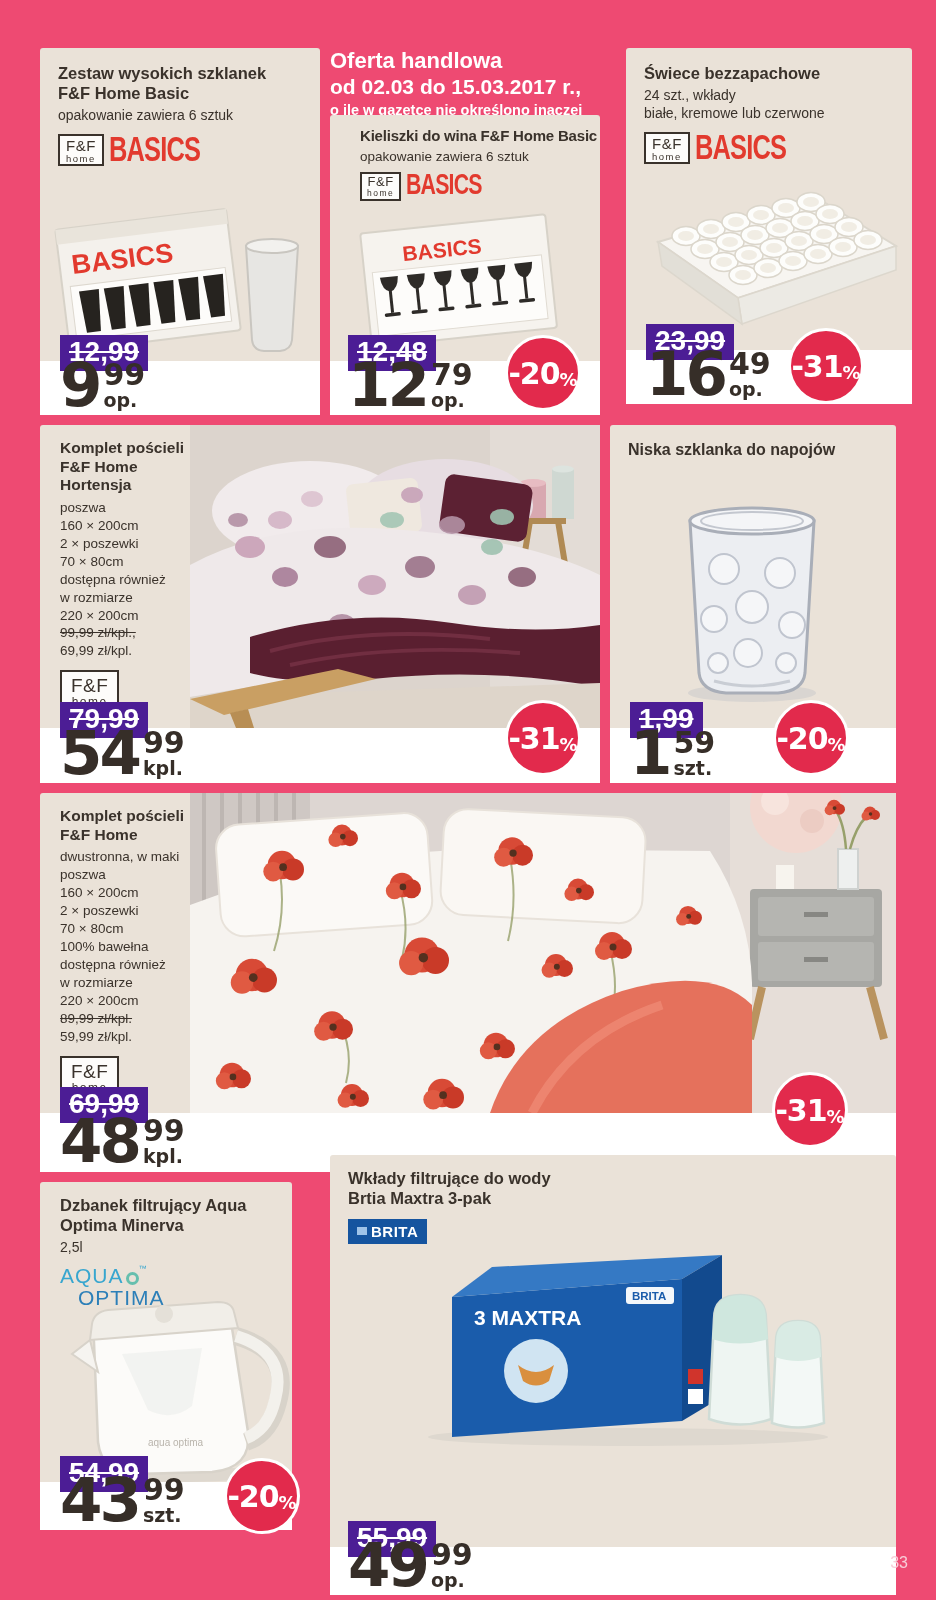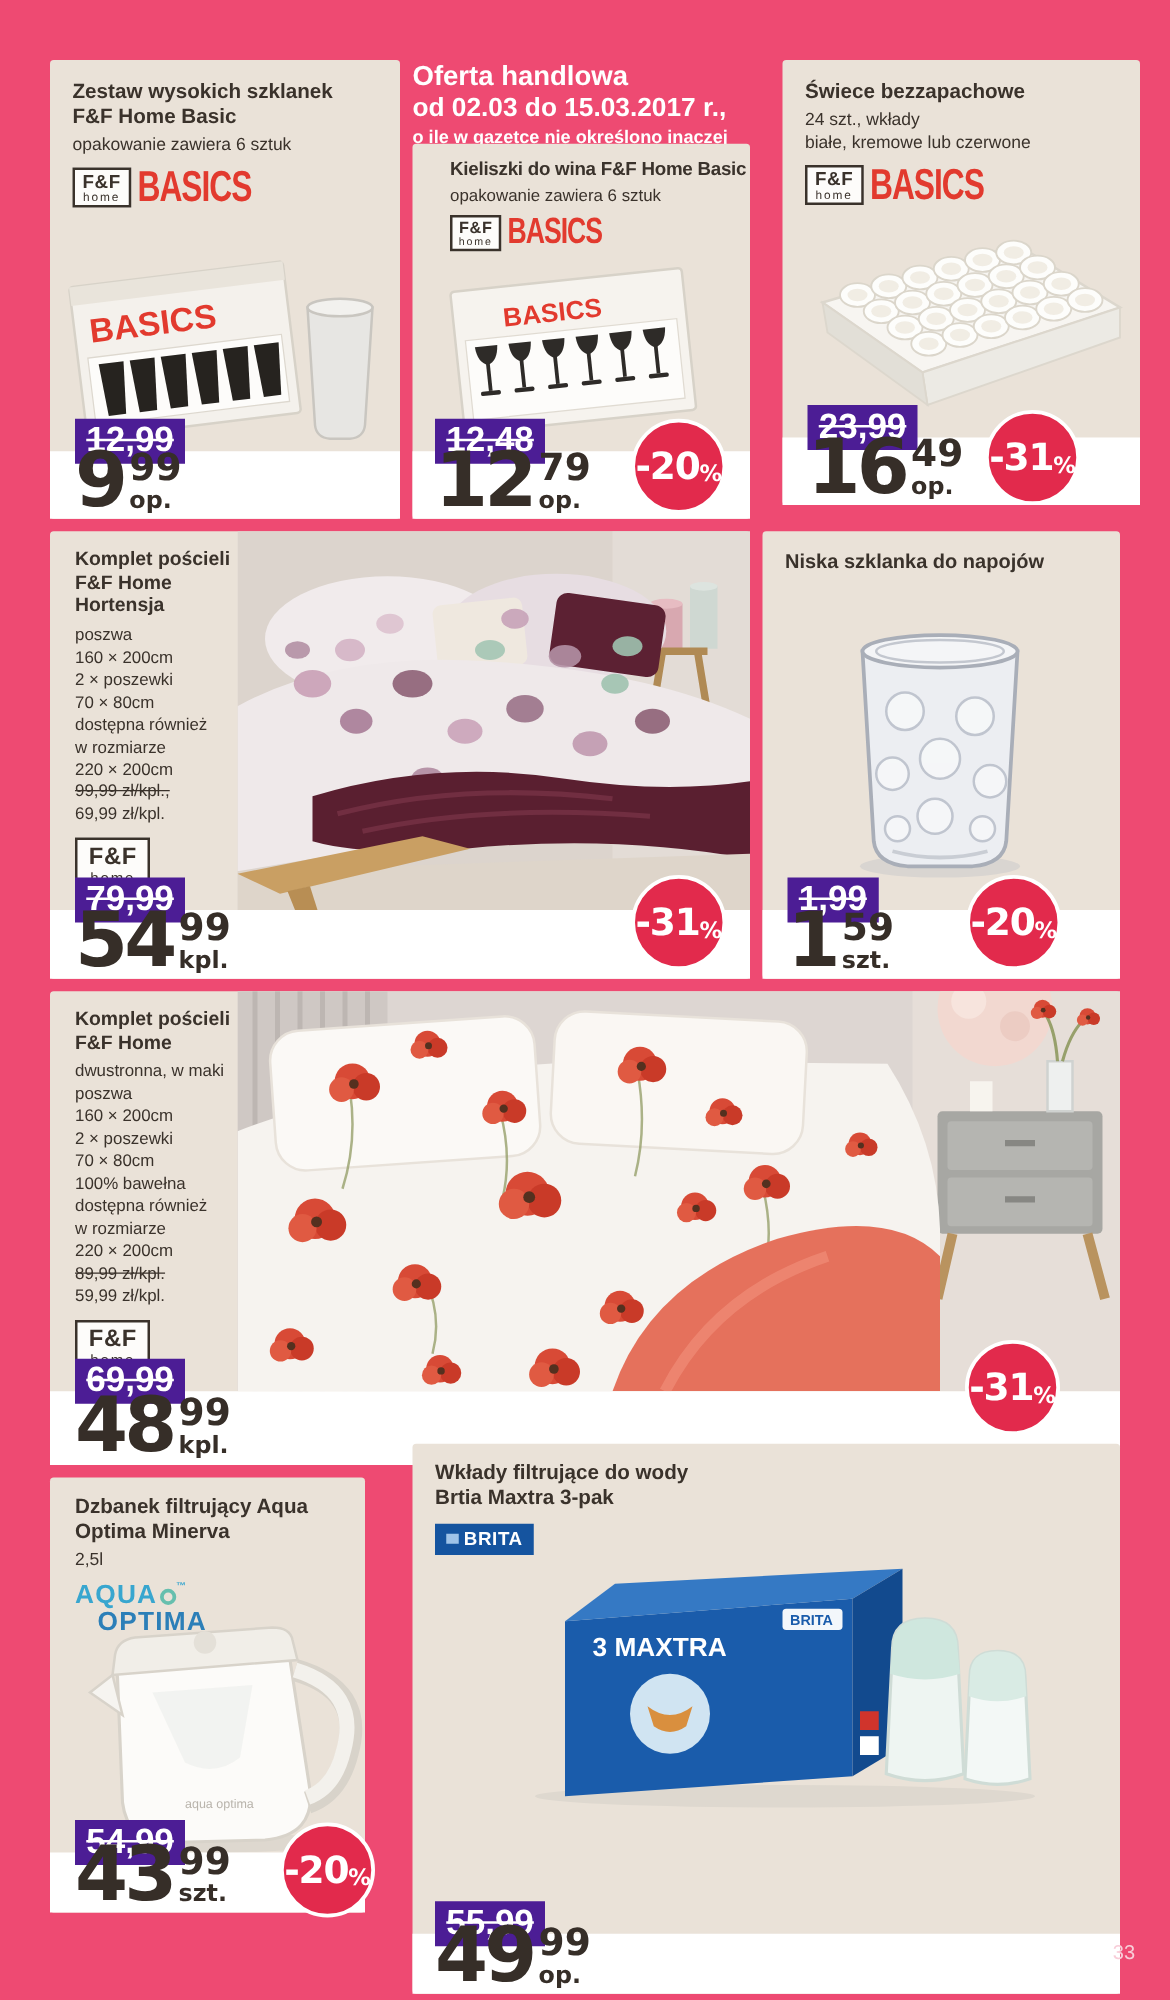--- a/index.html
+++ b/index.html
@@ -8,21 +8,21 @@
         font-family:"Liberation Sans",sans-serif;color:#3a322b}
   .card{position:absolute;background:#eae2d8;border-radius:3px}
   .pstrip{position:absolute;left:0;right:0;bottom:0;background:#ffffff}
   .title{font-weight:bold;font-size:16.5px;line-height:1.2;white-space:pre-line;color:#3a322b}
   .desc{font-size:14px;line-height:1.28;margin-top:3px;white-space:pre-line;color:#3a322b}
   .spec{font-size:13.5px;line-height:1.33;color:#3a322b}
   .spec s, .struck{ text-decoration:line-through }
   .logo-row{margin-top:9px;display:flex;align-items:flex-start}
   .ffbox{display:inline-block;border:2px solid #3a322b;background:#fdfcfa;text-align:center;
          padding:2px 6px 1px;line-height:1}
-  .ff-top{display:block;font-weight:bold;font-size:15px;letter-spacing:.5px}
+  .ff-top{display:block;font-weight:normal;font-size:15px;letter-spacing:.5px}
   .ff-bot{display:block;font-size:9.5px;letter-spacing:1.5px;margin-top:1px}
   .ffbox.lg{padding:4px 9px 3px;margin-top:10px}
   .ffbox.lg .ff-top{font-size:19px}
   .ffbox.lg .ff-bot{font-size:12px}
   .basics{color:#e23a2e;font-weight:bold;font-size:31px;line-height:.9;letter-spacing:-1px;
           display:inline-block;transform:scale(.82,1.12);transform-origin:left top;margin-left:5px}
   .old-tag{position:absolute;background:#4c1d95;color:#fff;font-weight:bold;font-size:28px;
            font-family:Liberation Sans, sans-serif;padding:1px 9px 3px;white-space:nowrap}
   .price{position:absolute;display:flex;align-items:flex-end;color:#362e28;font-weight:bold;
          font-family:"DejaVu Sans",sans-serif}
@@ -33,21 +33,21 @@
   .badge{position:absolute;width:76px;height:76px;border-radius:50%;background:#e22a4c;
          border:3px solid #fff;color:#fff;font-weight:bold;font-family:"DejaVu Sans",sans-serif;
          display:flex;align-items:center;justify-content:center;z-index:5}
   .bnum{font-size:30px;letter-spacing:-1px}
   .bpct{font-size:18px;margin-top:12px}
   .offer-header{position:absolute;left:330px;top:48px;width:270px;color:#fff;font-weight:bold}
   .oh1{font-size:22px;line-height:1.2}
   .oh2{font-size:21px;line-height:1.25}
   .oh3{font-size:14.5px;line-height:1.35}
   .textcol{position:absolute;left:20px;top:14px;width:132px}
-  .aqua-logo{margin-top:8px;line-height:1;font-weight:bold}
+  .aqua-logo{margin-top:8px;line-height:1;font-weight:normal}
   .aqua1{color:#38a6cf;font-size:21px;letter-spacing:1px}
   .aqua2{color:#2c7fb8;font-size:21px;letter-spacing:1px;margin-left:18px;display:block;margin-top:1px}
   .aqua-ring{display:inline-block;width:13px;height:13px;border:3px solid #66bfae;border-radius:50%;vertical-align:middle;margin-left:2px}
   .tm{font-size:8px;color:#38a6cf;vertical-align:top}
   .brita-badge{display:inline-flex;align-items:center;background:#15549f;color:#fff;font-weight:bold;
                font-size:15px;letter-spacing:.5px;padding:4px 9px;margin-top:10px}
   .brita-wave{display:inline-block;width:10px;height:8px;background:#9fc3e8;margin-right:4px}
   .page-num{position:absolute;right:28px;bottom:28px;color:#f8cdd8;font-size:16px}
   svg{display:block}
 </style>

